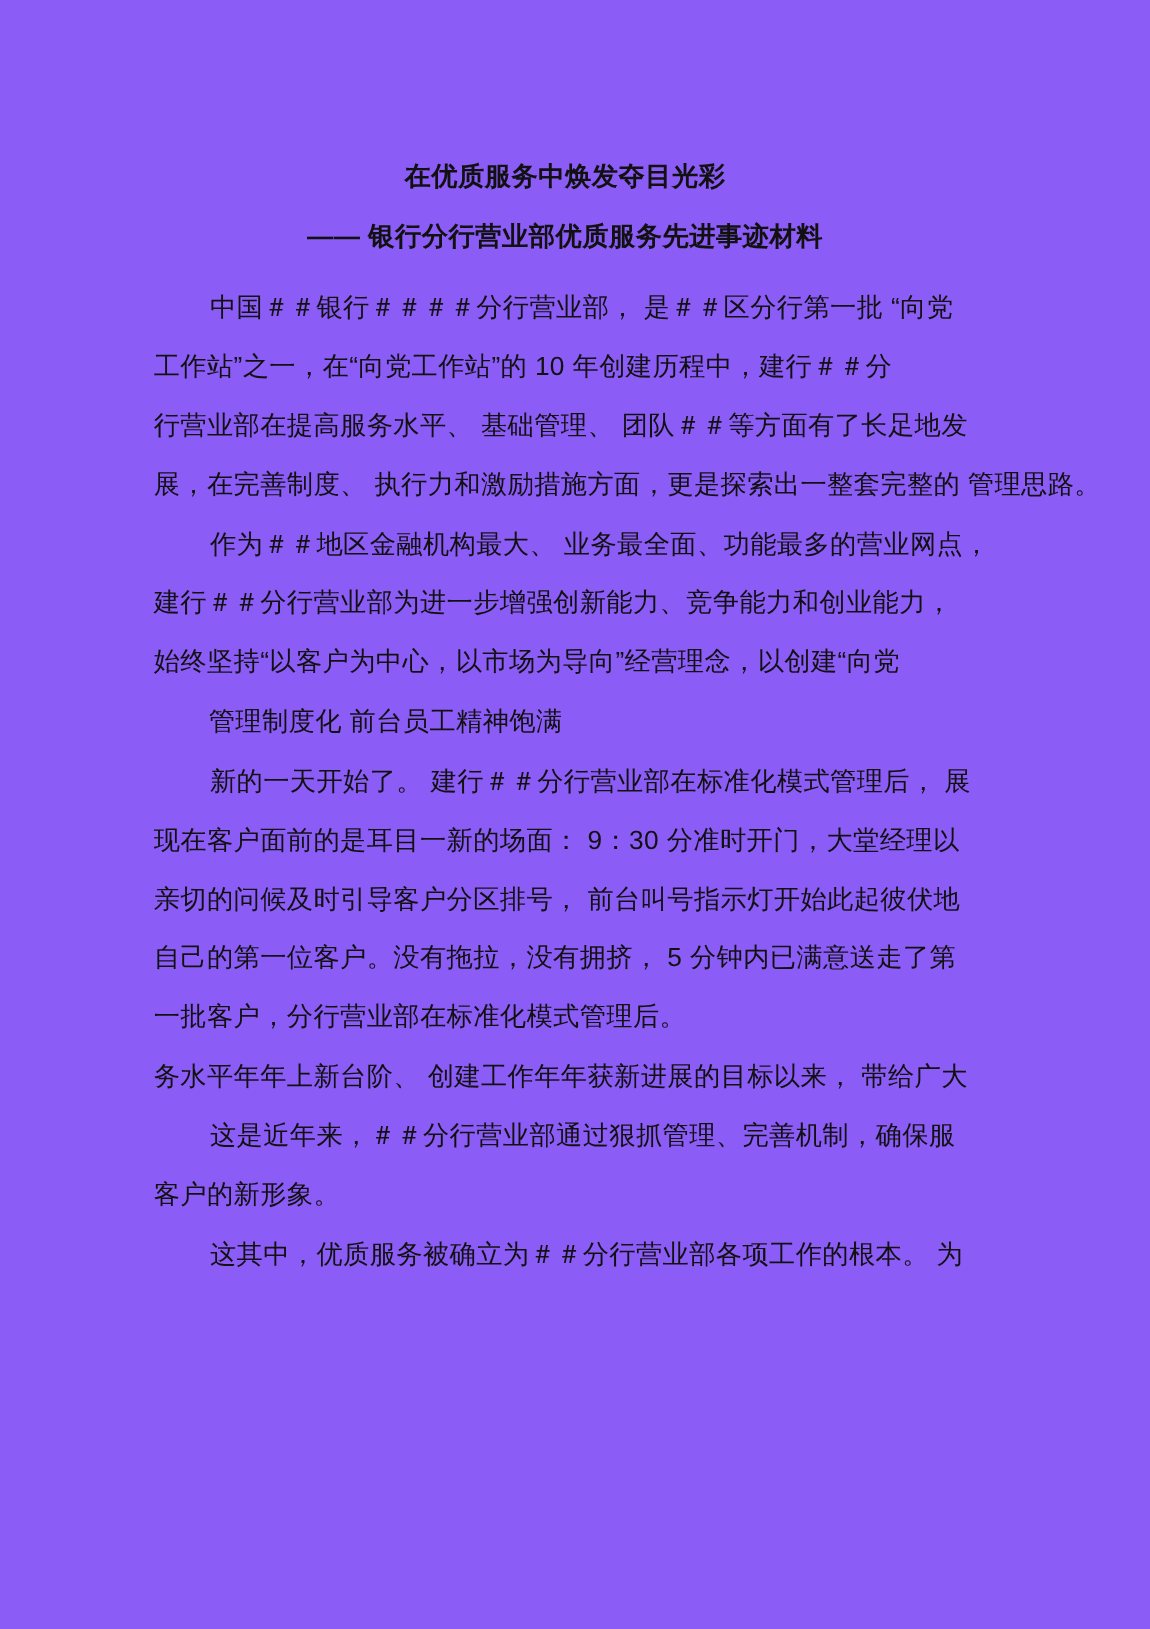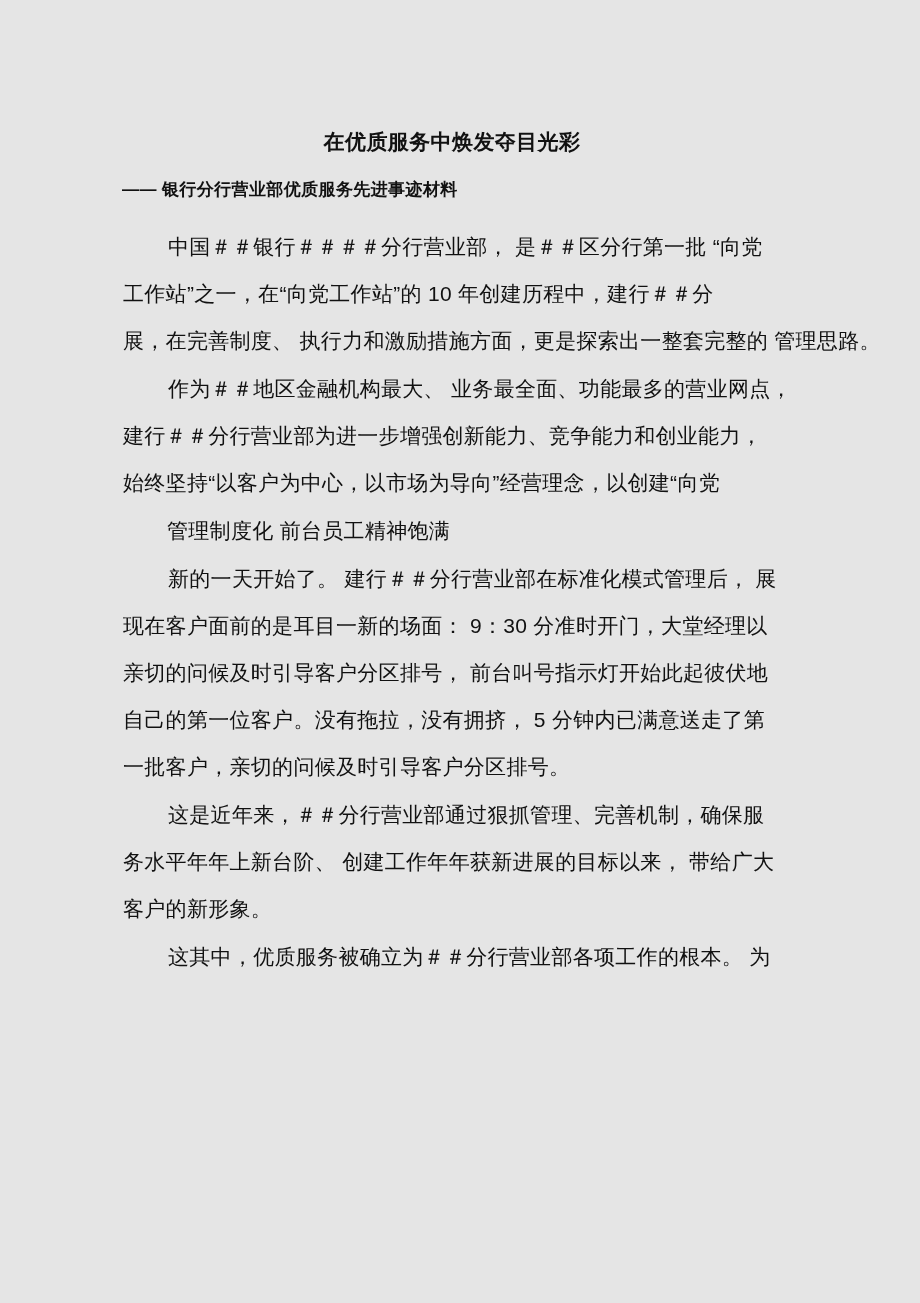--- a/index.html
+++ b/index.html
@@ -11,42 +11,43 @@
   body {
     font-family: "Liberation Sans", "DejaVu Sans", sans-serif;
     color: #111111;
     -webkit-font-smoothing: antialiased;
   }
   .page {
     position: relative;
     width: 920px;
     height: 1303px;
     margin: 0 auto;
-    background: #e5e5e5;
+    background: #8b5cf6;
     overflow: hidden;
     box-sizing: border-box;
   }
   .content {
     position: absolute;
     left: 122px;
     top: 0;
     width: 660px;
   }
   
   .doc-title {
     text-align: center;
     font-size: 21px;
     line-height: 21px;
     letter-spacing: 0.4px;
     margin: 0;
     padding-top: 131px;
     white-space: nowrap;
   }
   .doc-subtitle {
-    font-size: 17px;
+    text-align: center;
+    font-size: 21px;
     line-height: 21px;
     letter-spacing: 0.4px;
     margin: 0;
     padding-top: 27px;
     white-space: nowrap;
   }
   
   .body-block {
     margin: 1px;
     padding: 0;
@@ -71,42 +72,43 @@
   <div class="content">
 
     <h1 class="doc-title">在优质服务中焕发夺目光彩</h1>
     <h2 class="doc-subtitle">—— 银行分行营业部优质服务先进事迹材料</h2>
 
     <div class="spacer-top-body"></div>
 
     <div class="body-block">
       <p class="line indent">中国＃＃银行＃＃＃＃分行营业部， 是＃＃区分行第一批 “向党</p>
       <p class="line">工作站”之一，在“向党工作站”的 10 年创建历程中，建行＃＃分</p>
+      <p class="line">行营业部在提高服务水平、 基础管理、 团队＃＃等方面有了长足地发</p>
       <p class="line">展，在完善制度、 执行力和激励措施方面，更是探索出一整套完整的 管理思路。</p>
     </div>
 
     <div class="body-block">
       <p class="line indent">作为＃＃地区金融机构最大、 业务最全面、功能最多的营业网点，</p>
       <p class="line">建行＃＃分行营业部为进一步增强创新能力、竞争能力和创业能力，</p>
       <p class="line">始终坚持“以客户为中心，以市场为导向”经营理念，以创建“向党</p>
     </div>
 
     <p class="line indent">管理制度化 前台员工精神饱满</p>
 
     <div class="body-block">
       <p class="line indent">新的一天开始了。 建行＃＃分行营业部在标准化模式管理后， 展</p>
       <p class="line">现在客户面前的是耳目一新的场面： 9：30 分准时开门，大堂经理以</p>
       <p class="line">亲切的问候及时引导客户分区排号， 前台叫号指示灯开始此起彼伏地</p>
       <p class="line">自己的第一位客户。没有拖拉，没有拥挤， 5 分钟内已满意送走了第</p>
-      <p class="line">一批客户，亲切的问候及时引导客户分区排号。</p>
+      <p class="line">一批客户，分行营业部在标准化模式管理后。</p>
     </div>
 
     <div class="body-block">
+      <p class="line">务水平年年上新台阶、 创建工作年年获新进展的目标以来， 带给广大</p>
       <p class="line indent">这是近年来，＃＃分行营业部通过狠抓管理、完善机制，确保服</p>
-      <p class="line">务水平年年上新台阶、 创建工作年年获新进展的目标以来， 带给广大</p>
       <p class="line">客户的新形象。</p>
     </div>
 
     <div class="body-block">
       <p class="line indent">这其中，优质服务被确立为＃＃分行营业部各项工作的根本。 为</p>
     </div>
 
   </div>
 </div>
 

